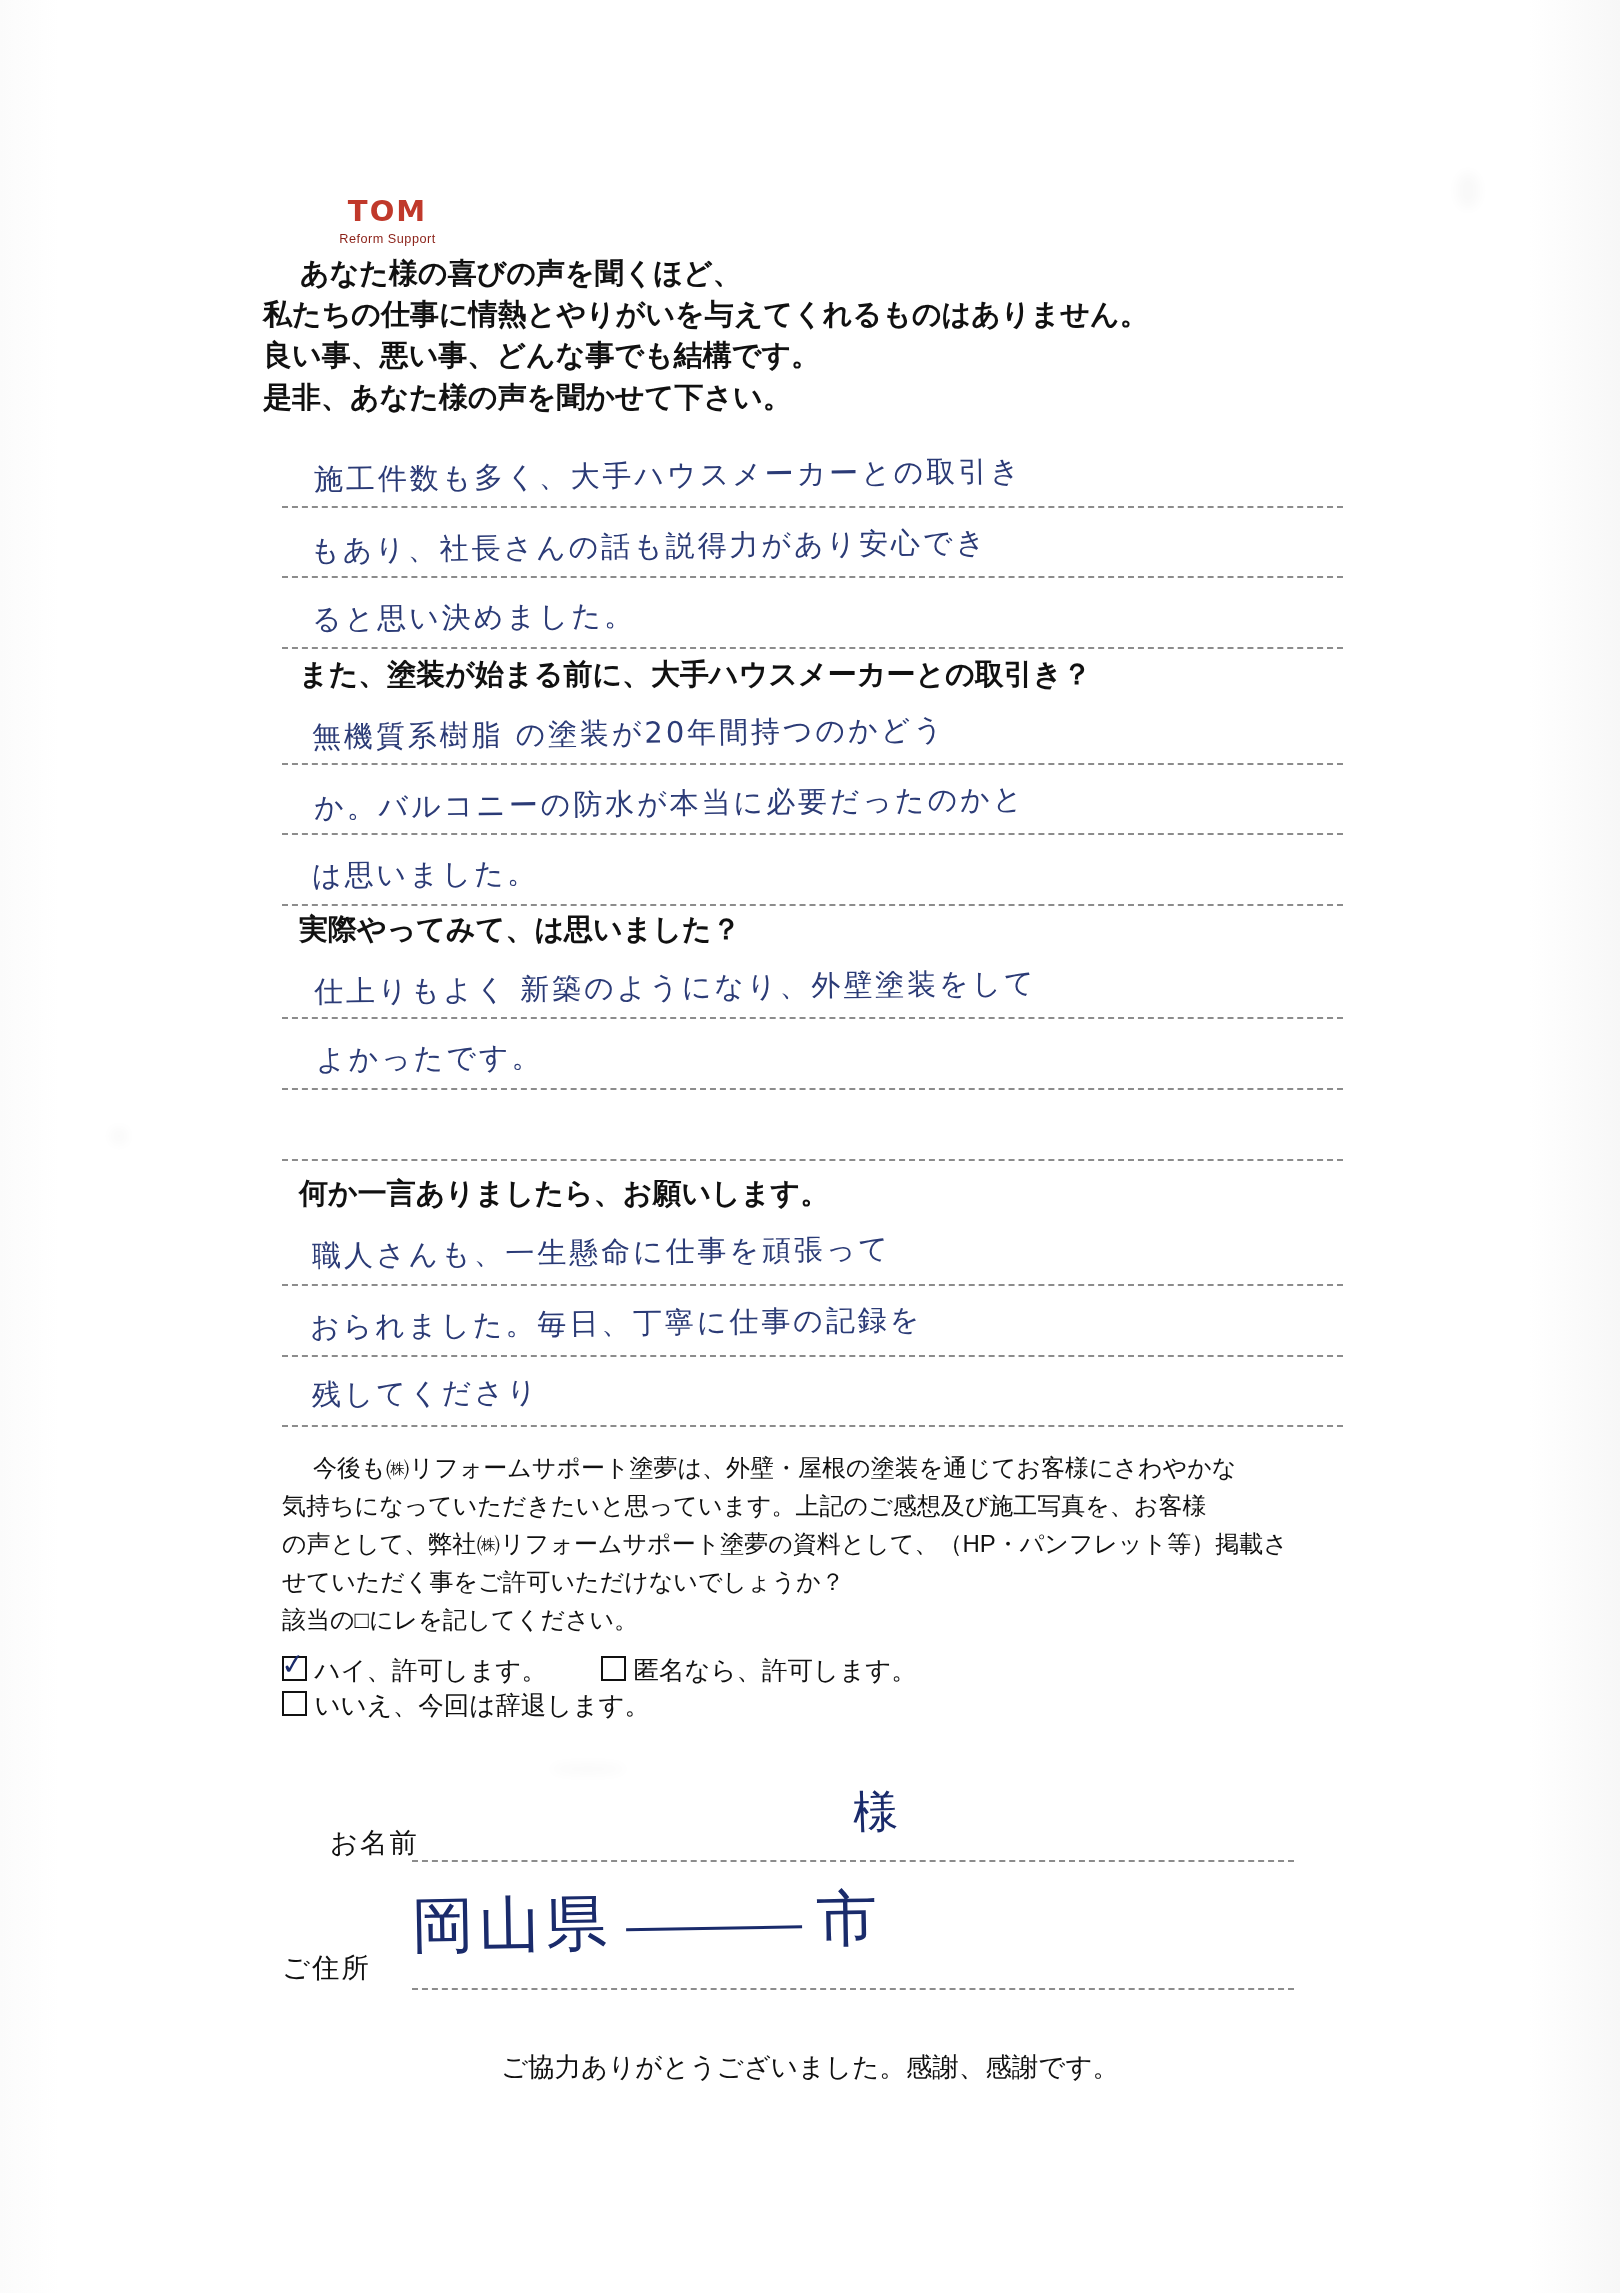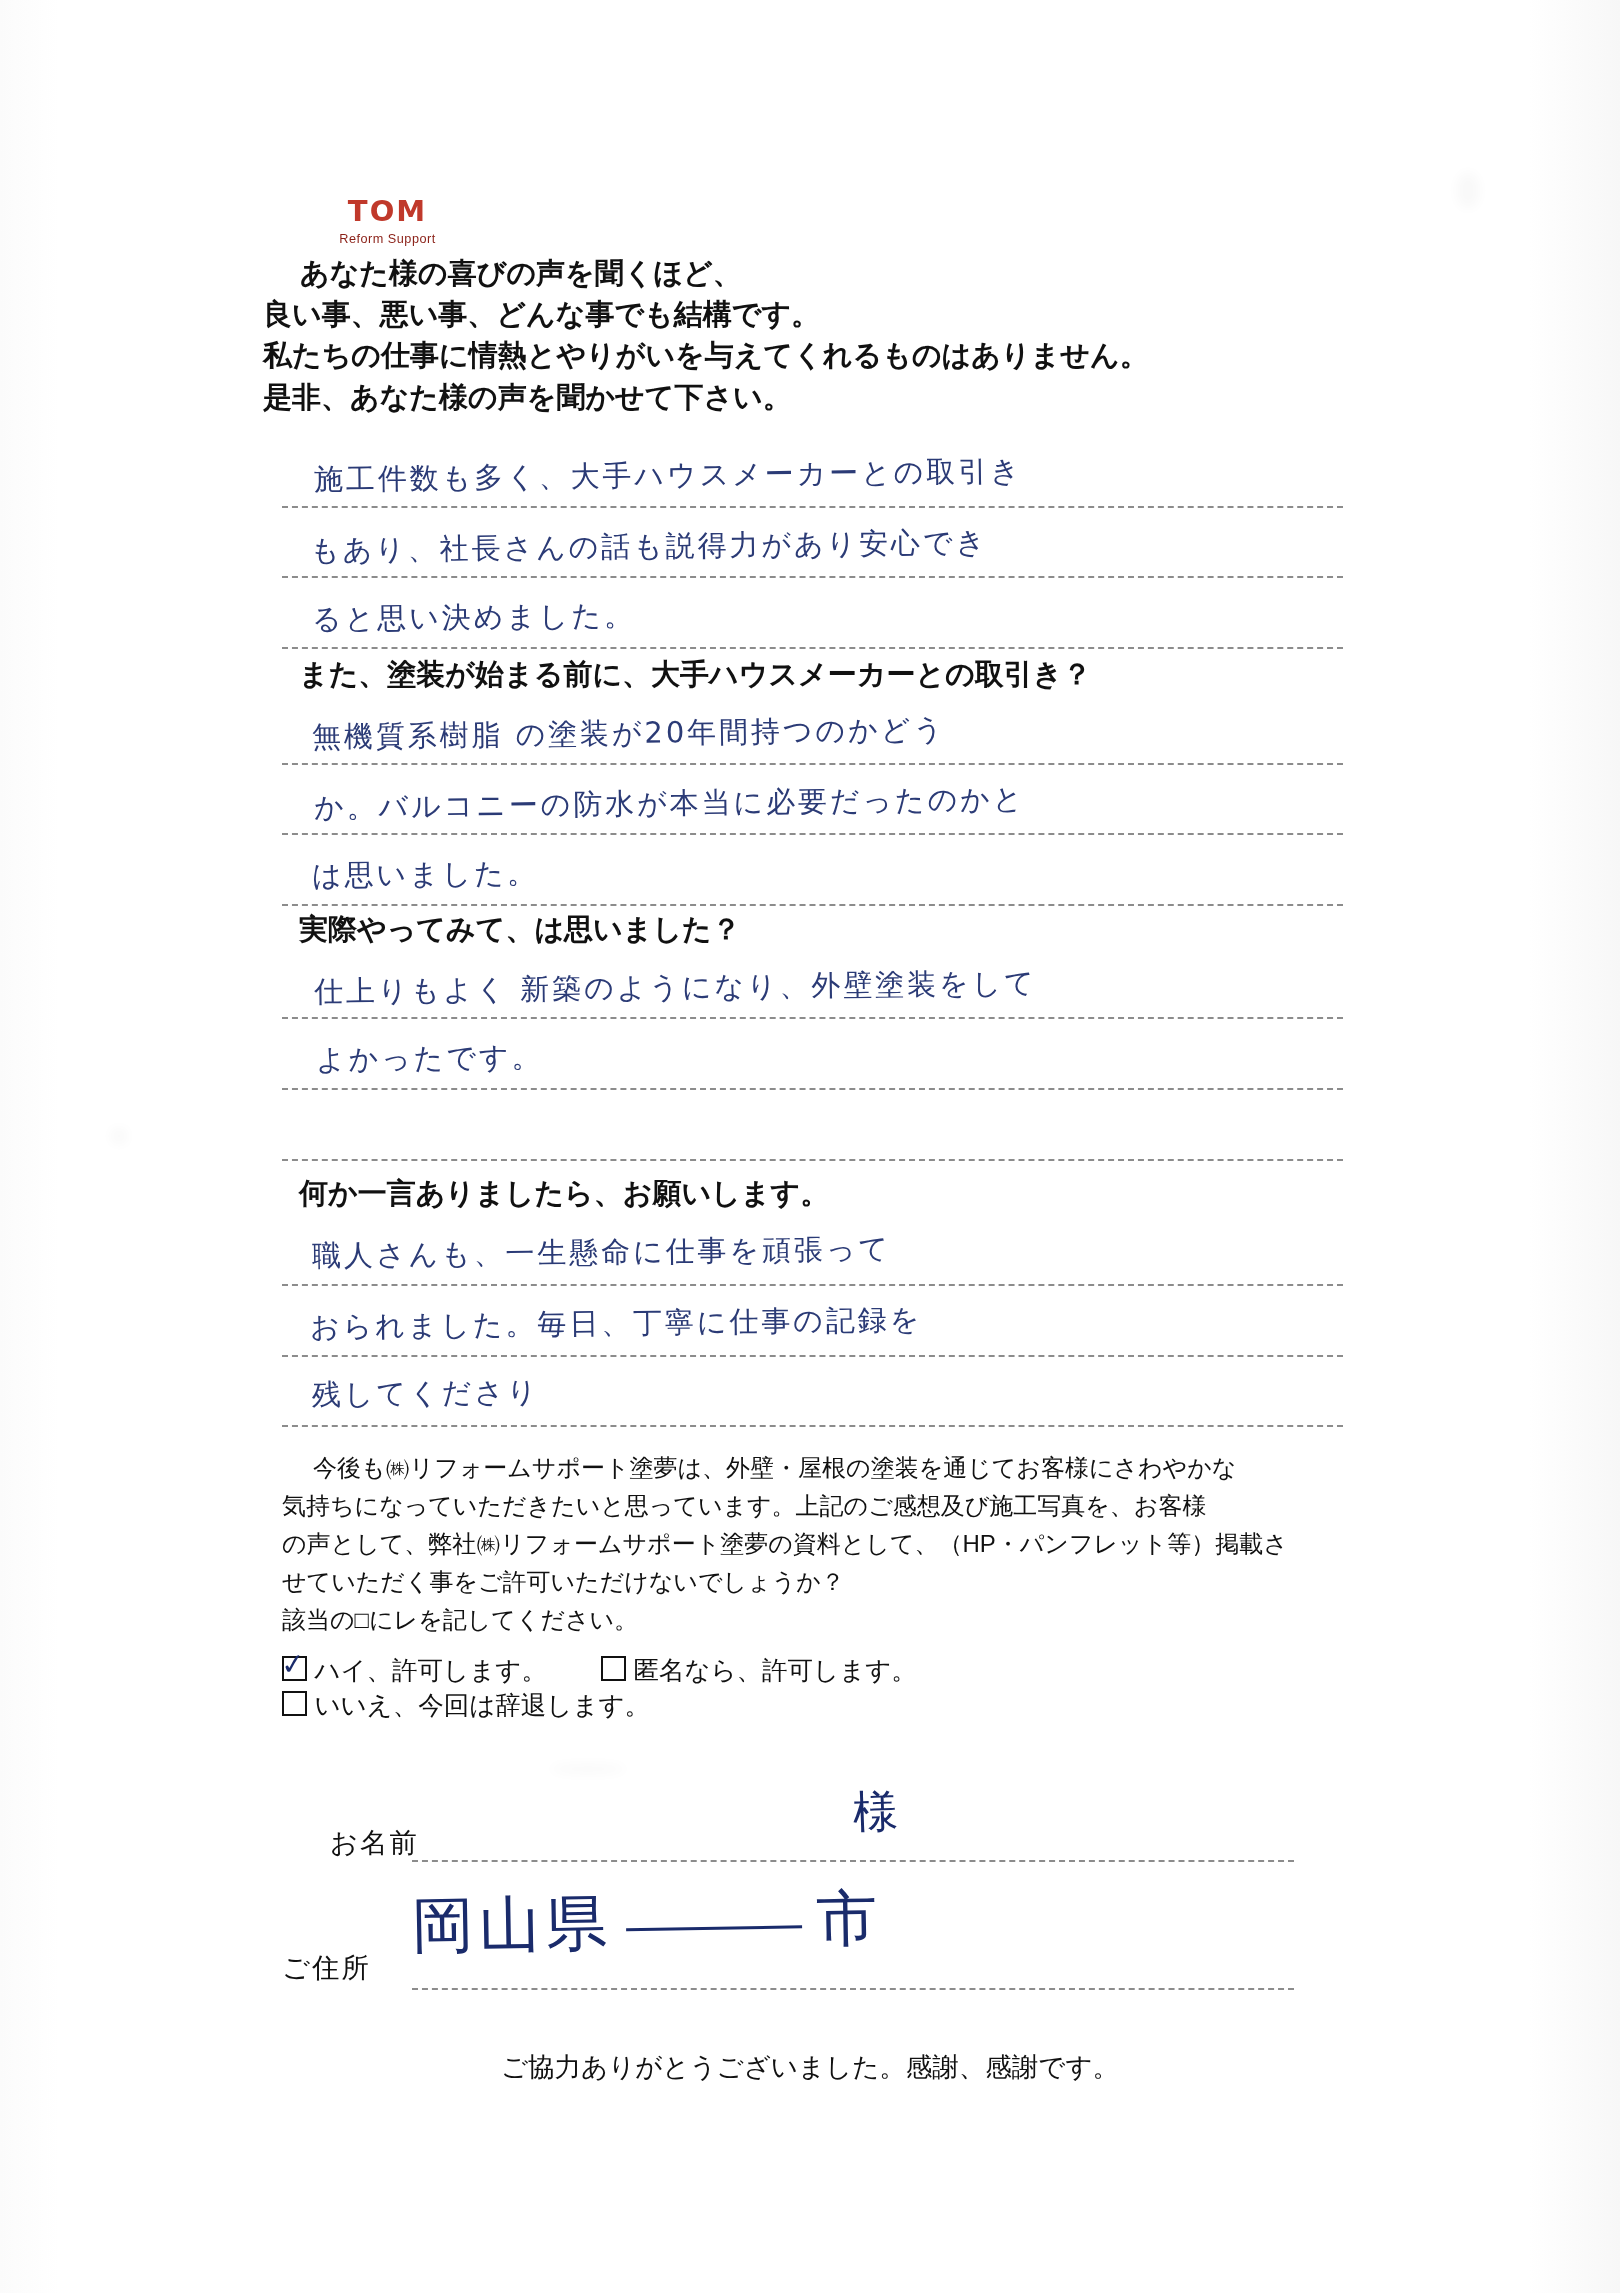--- a/index.html
+++ b/index.html
@@ -119,22 +119,22 @@
   <div class="smudge" style="left:110px;top:1127px;width:17.6px;height:17.6px;"></div>
   <div class="smudge" style="left:549px;top:1764px;width:78px;height:9.8px;"></div>
 
   <div class="logo">
     <div class="logo-mark">TOM</div>
     <div class="logo-sub">Reform Support</div>
   </div>
 
   <div class="intro">
     <div>あなた様の喜びの声を聞くほど、</div>
+    <div>私たちの仕事に情熱とやりがいを与えてくれるものはありません。</div>
     <div>良い事、悪い事、どんな事でも結構です。</div>
-    <div>私たちの仕事に情熱とやりがいを与えてくれるものはありません。</div>
     <div>是非、あなた様の声を聞かせて下さい。</div>
   </div>
 
   <div class="rule" style="top:506px;"></div>
   <div class="rule" style="top:576px;"></div>
   <div class="rule" style="top:647px;"></div>
   <div class="hw" style="left:314px;top:456px;">施工件数も多く、大手ハウスメーカーとの取引き</div>
   <div class="hw" style="left:310px;top:527px;">もあり、社長さんの話も説得力があり安心でき</div>
   <div class="hw" style="left:312px;top:598px;">ると思い決めました。</div>
 

